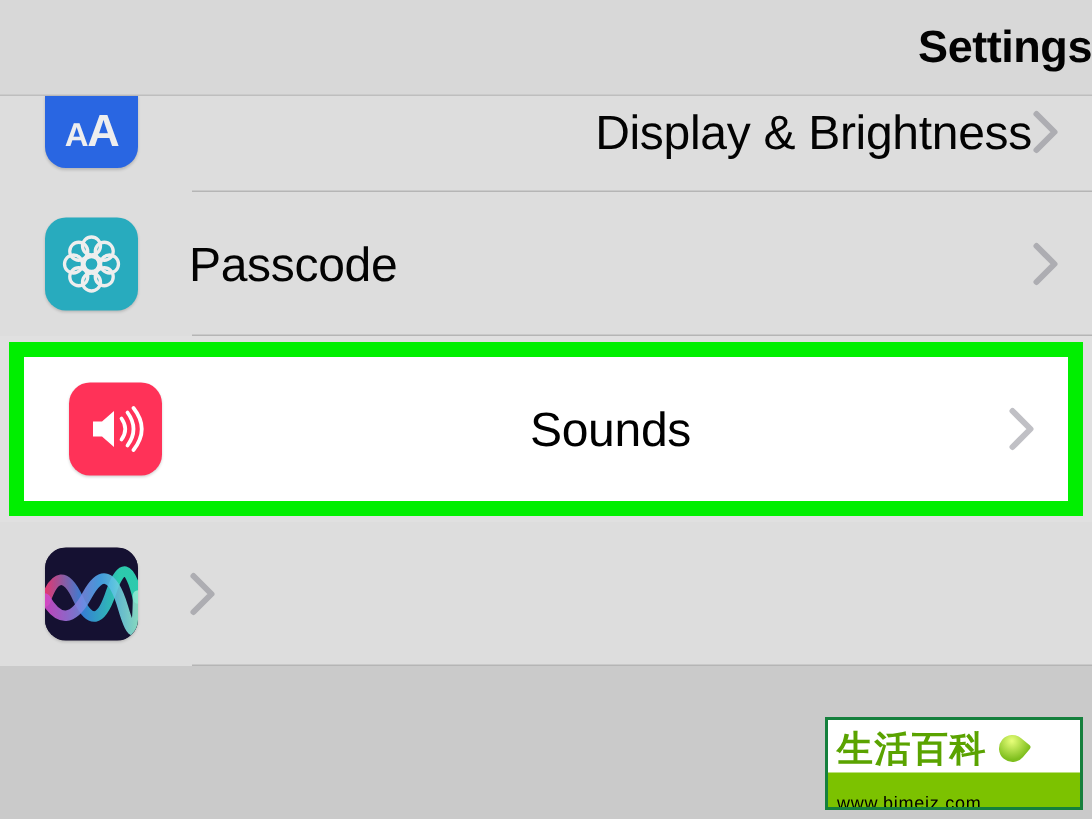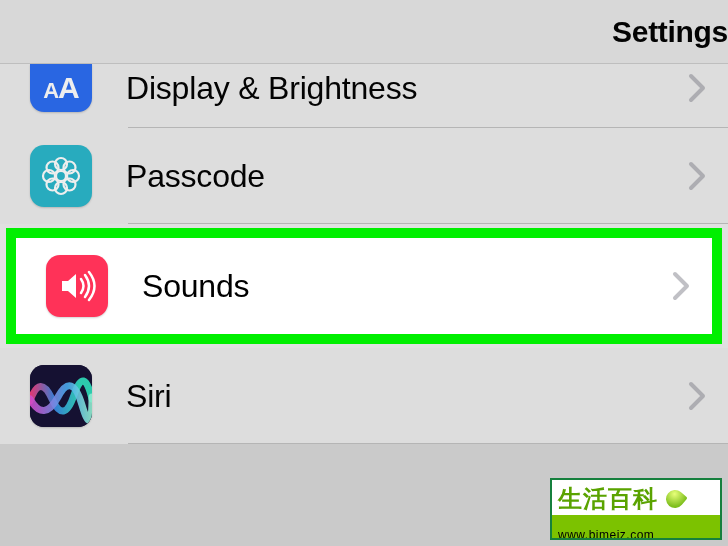--- a/index.html
+++ b/index.html
@@ -86,37 +86,39 @@
   .row-label {
     font-size: 32px;
     color: #000;
     font-weight: 400;
     flex: 1;
     letter-spacing: -0.2px;
   }
   .row.partial-top .row-label {
     align-self: center;
     margin-top: -16px;
+    text-align: right;
   }
   .chevron {
     flex-shrink: 0;
     color: #b4b4b9;
   }
   .row.partial-top .chevron {
     margin-top: -16px;
   }
   .highlight-wrap {
     border: 10px solid #00ef00;
     background: #00ef00;
     margin: 4px 6px 4px 6px;
     position: relative;
     z-index: 10;
   }
   .highlight-wrap .row {
     background: #ffffff;
+    text-align: center;
   }
   
   .ic-display { background: #2a6cf2; }
   .ic-wallpaper { background: #29b7cb; }
   .ic-sounds { background: #ff3258; }
   .ic-siri { background: #1a1233; position: relative; overflow: hidden; }
   .ic-touch { background: #ff3258; }
   .aa-text {
     color: #fff;
     font-weight: 600;
@@ -249,21 +251,20 @@
             <stop offset="0%" stop-color="#e34bd8"></stop>
             <stop offset="60%" stop-color="#4ab6ff"></stop>
             <stop offset="100%" stop-color="#9dffde"></stop>
           </linearGradient>
         </defs>
         <rect width="62" height="62" fill="#141033"></rect>
         <path d="M0 36 Q10 8 22 34 T44 30 T62 34" fill="none" stroke="url(#sg1)" stroke-width="7" stroke-linecap="round" opacity="0.95"></path>
         <path d="M0 34 Q14 58 28 32 T52 40 T62 32" fill="none" stroke="url(#sg2)" stroke-width="7" stroke-linecap="round" opacity="0.9"></path>
       </svg>
     </div>
-    <div class="row-label">Siri</div>
     <svg class="chevron" width="18" height="30" viewBox="0 0 18 30">
       <polyline points="3,3 15,15 3,27" fill="none" stroke="#b9b9be" stroke-width="4" stroke-linecap="round" stroke-linejoin="round"></polyline>
     </svg>
     <div class="row-sep"></div>
   </div>
 
 
 </div>
 
 <div class="overlay"></div>

